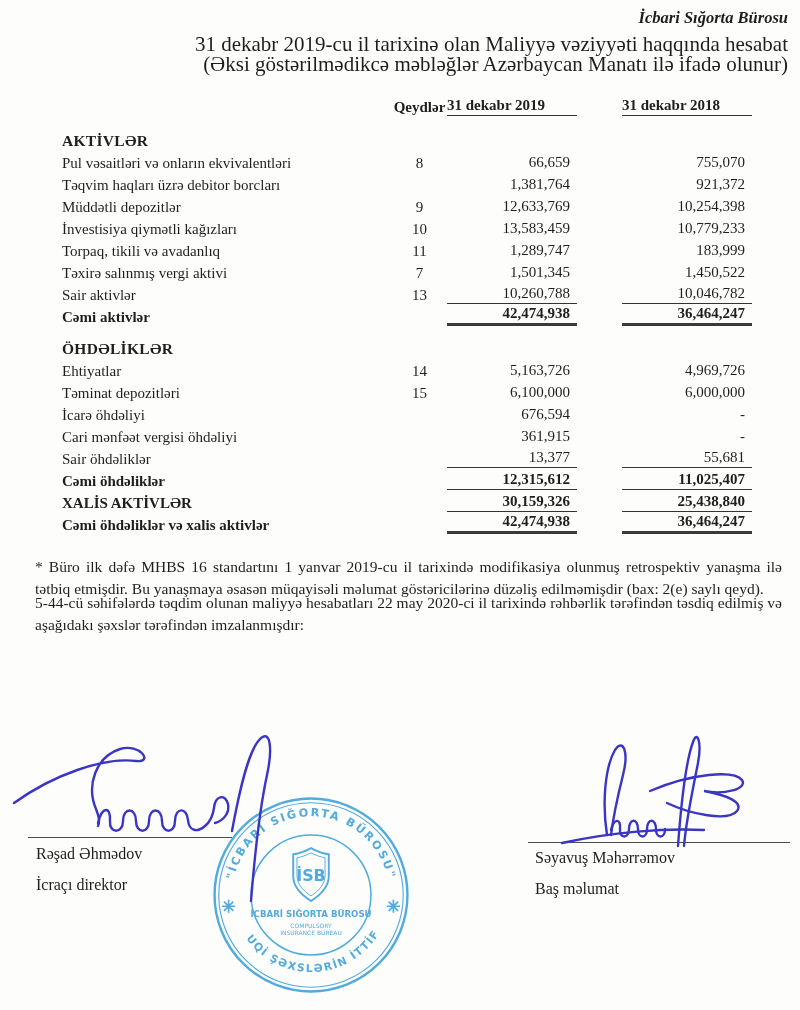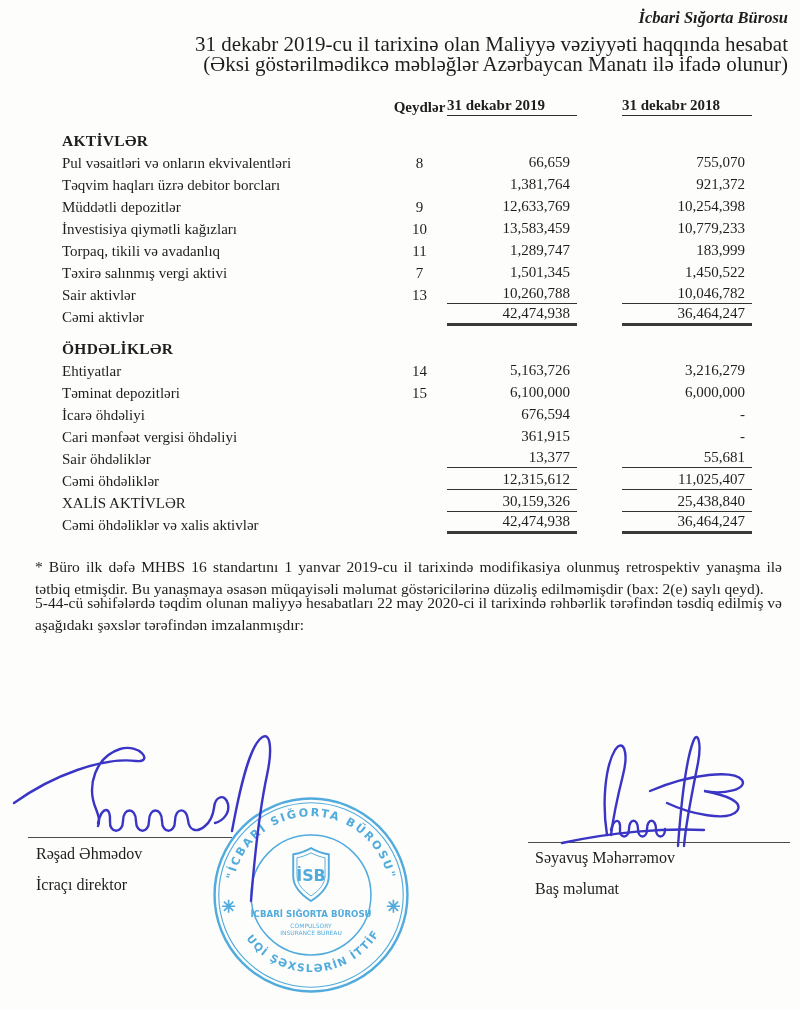--- a/index.html
+++ b/index.html
@@ -17,21 +17,21 @@
   .trow{display:flex; align-items:flex-end; height:22px; font-size:15px;}
   .cell{box-sizing:border-box;}
   .c-label{width:330px; white-space:nowrap;}
   .c-note{width:55px; text-align:center;}
   .c-val{width:130px; text-align:right; padding-right:7px; padding-bottom:1px;}
   .c-gap{width:45px;}
   .thead{height:26px; margin-bottom:9px; font-weight:bold;}
   .thead .c-val{text-align:left; padding-right:0; border-bottom:1.5px solid #2e2e2e;}
   .trow.section{height:25px; font-weight:bold; font-size:15.5px; letter-spacing:.3px;}
   .trow.section.gap-above{margin-top:7px;}
-  .trow.total{font-weight:normal;}
+  .trow.total{font-weight:bold;}
   .rule-thin{border-bottom:1.5px solid #333;}
   .rule-thick{border-bottom:3.5px solid #3a3a3a;}
   
   .para{position:absolute; left:35px; width:747px; font-size:15.5px; line-height:21.5px; text-align:justify;}
   .para.p1{top:556px;}
   .para.p2{top:592px;}
   
   .sig-line{position:absolute; border-top:1.5px solid #4a4a4a;}
   .sig-line.left{left:28px; top:837px; width:204px;}
   .sig-line.right{left:528px; top:842px; width:262px;}
@@ -135,21 +135,21 @@
           <div class="cell c-note"></div>
           <div class="cell c-val"></div>
           <div class="cell c-gap"></div>
           <div class="cell c-val"></div>
         </div>
         <div class="trow item">
           <div class="cell c-label">Ehtiyatlar</div>
           <div class="cell c-note">14</div>
           <div class="cell c-val">5,163,726</div>
           <div class="cell c-gap"></div>
-          <div class="cell c-val">3,216,279</div>
+          <div class="cell c-val">4,969,726</div>
         </div>
         <div class="trow item">
           <div class="cell c-label">Təminat depozitləri</div>
           <div class="cell c-note">15</div>
           <div class="cell c-val">6,100,000</div>
           <div class="cell c-gap"></div>
           <div class="cell c-val">6,000,000</div>
         </div>
         <div class="trow item">
           <div class="cell c-label">İcarə öhdəliyi</div>

